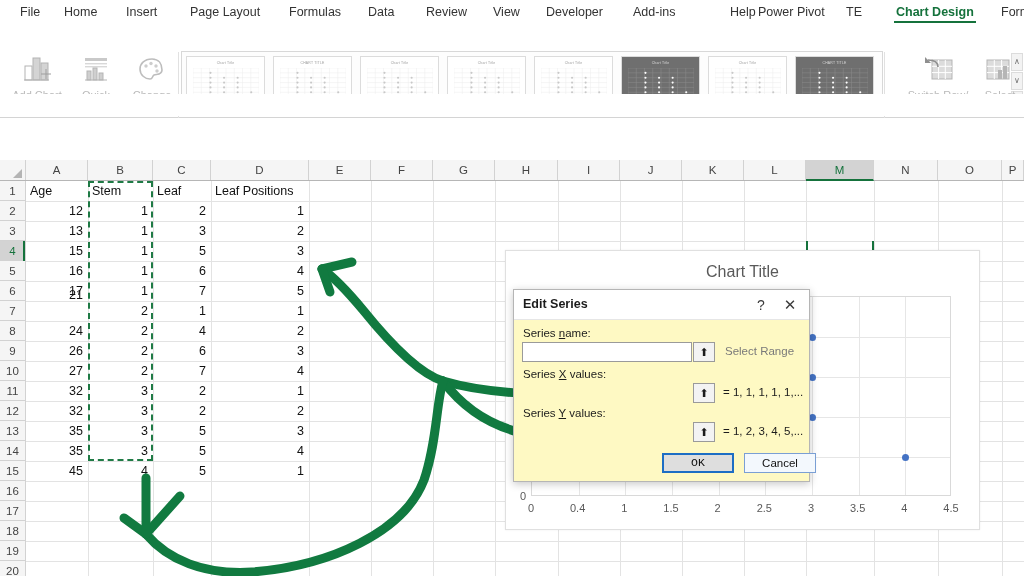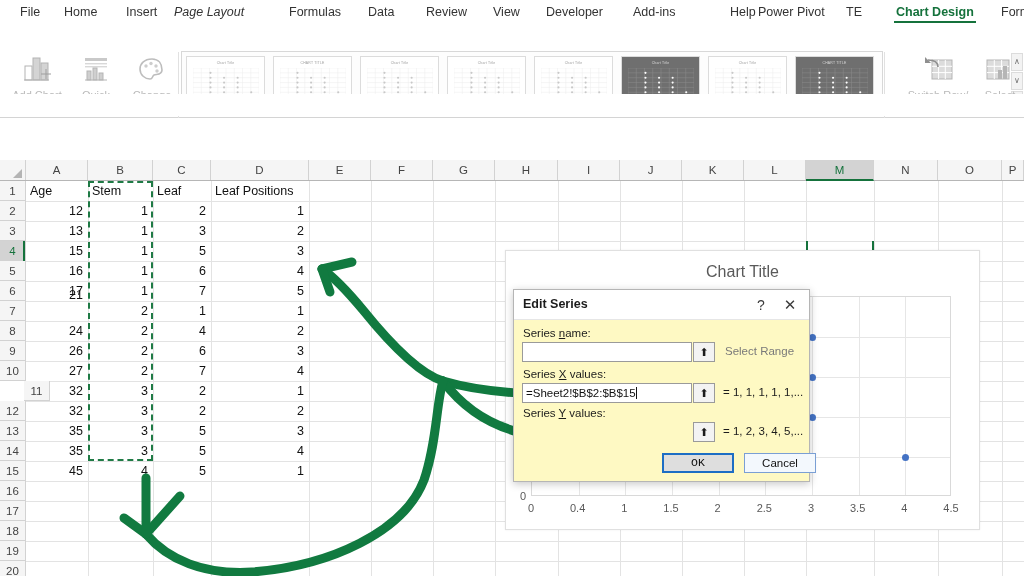--- a/index.html
+++ b/index.html
@@ -254,21 +254,21 @@
 </style>
 </head>
 <body>
 
 <div id="app">
 
   <div class="ribbon-tabs" id="tabstrip">
       <div class="rtab" style="left: 14px;">File</div>
       <div class="rtab" style="left: 58px;">Home</div>
       <div class="rtab" style="left: 120px;">Insert</div>
-      <div class="rtab" style="left: 168px; font-style: italic;">Page Layout</div>
+      <div class="rtab" style="left: 184px;">Page Layout</div>
       <div class="rtab" style="left: 283px;">Formulas</div>
       <div class="rtab" style="left: 362px;">Data</div>
       <div class="rtab" style="left: 420px;">Review</div>
       <div class="rtab" style="left: 487px;">View</div>
       <div class="rtab" style="left: 540px;">Developer</div>
       <div class="rtab" style="left: 627px;">Add-ins</div>
       <div class="rtab" style="left: 724px;">Help</div>
       <div class="rtab" style="left: 752px;">Power Pivot</div>
       <div class="rtab" style="left: 840px;">TE</div>
       <div class="rtab active" style="left: 890px;">Chart Design</div>
@@ -697,21 +697,21 @@
         <div class="rowhead" style="top: 21px;">1</div>
         <div class="rowhead" style="top: 41px;">2</div>
         <div class="rowhead" style="top: 61px;">3</div>
         <div class="rowhead sel" style="top: 81px;">4</div>
         <div class="rowhead" style="top: 101px;">5</div>
         <div class="rowhead" style="top: 121px;">6</div>
         <div class="rowhead" style="top: 141px;">7</div>
         <div class="rowhead" style="top: 161px;">8</div>
         <div class="rowhead" style="top: 181px;">9</div>
         <div class="rowhead" style="top: 201px;">10</div>
-        <div class="rowhead" style="top: 221px; margin-left: 24px;">11</div>
+        <div class="rowhead" style="top: 221px;">11</div>
         <div class="rowhead" style="top: 241px;">12</div>
         <div class="rowhead" style="top: 261px;">13</div>
         <div class="rowhead" style="top: 281px;">14</div>
         <div class="rowhead" style="top: 301px;">15</div>
         <div class="rowhead" style="top: 321px;">16</div>
         <div class="rowhead" style="top: 341px;">17</div>
         <div class="rowhead" style="top: 361px;">18</div>
         <div class="rowhead" style="top: 381px;">19</div>
         <div class="rowhead" style="top: 401px;">20</div>
       </div>
@@ -869,21 +869,20 @@
 <div class="dialog">
       <div class="dlg-title-bar"></div>
       <div class="dlg-title">Edit Series</div>
       <div class="dlg-help">?</div>
       <div class="dlg-close">✕</div>
       <div class="dlg-lbl" style="top:37px;">Series <u>n</u>ame:</div>
       <div class="dlg-field" style="top:52px;"></div>
       <div class="rngbtn" style="top:52px;">⬆</div>
       <div class="dlg-hint" style="top:55px;">Select Range</div>
       <div class="dlg-lbl" style="top:78px;">Series <u>X</u> values:</div>
-      <div class="dlg-field" style="top:93px;"><span>=Sheet2!$B$2:$B$15</span><span class="caret"></span></div>
       <div class="rngbtn" style="top:93px;">⬆</div>
       <div class="dlg-eq" style="top:96px;">= 1, 1, 1, 1, 1,...</div>
       <div class="dlg-lbl" style="top:117px;">Series <u>Y</u> values:</div>
       <div class="rngbtn" style="top:132px;">⬆</div>
       <div class="dlg-eq" style="top:135px;">= 1, 2, 3, 4, 5,...</div>
       <div class="dlg-btn primary" style="left:148px; top:163px;font-family:Liberation Mono, monospace;">OK</div>
       <div class="dlg-btn" style="left:230px; top:163px;">Cancel</div>
     </div>
   </div>
 

